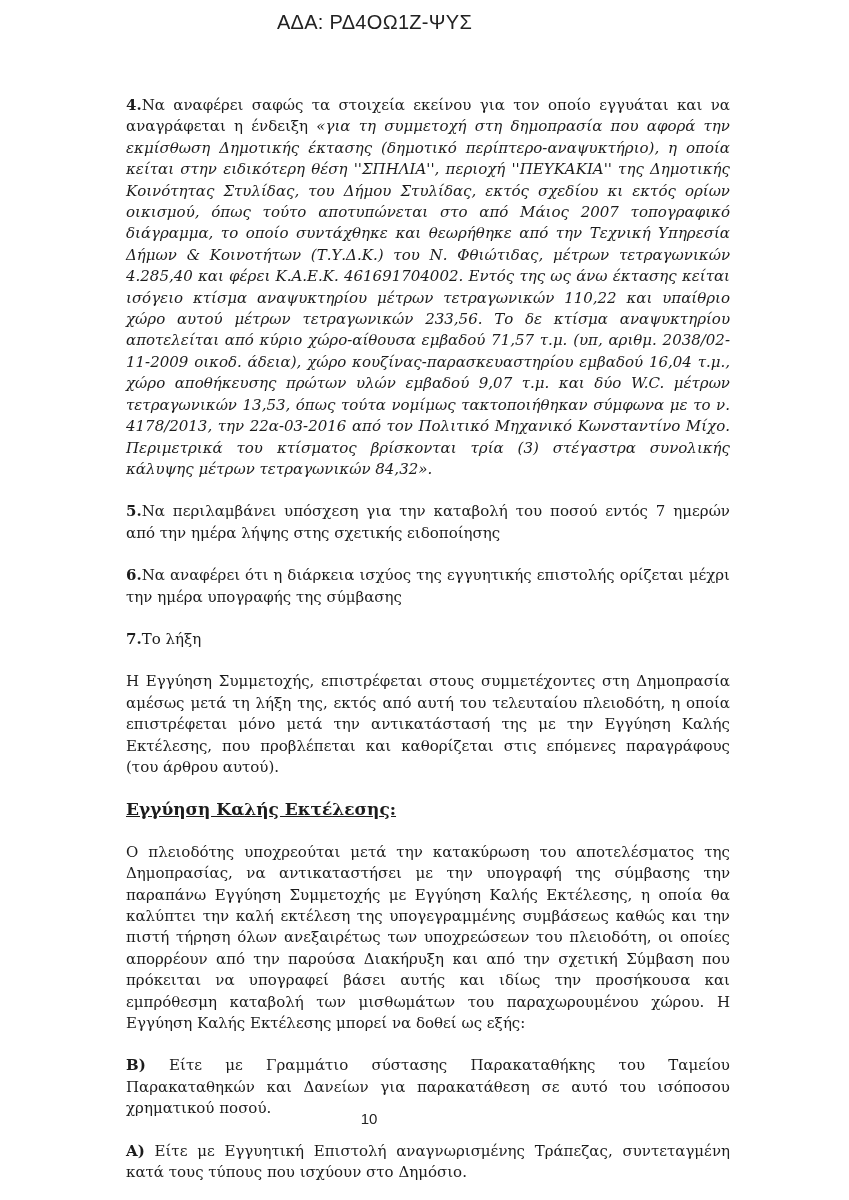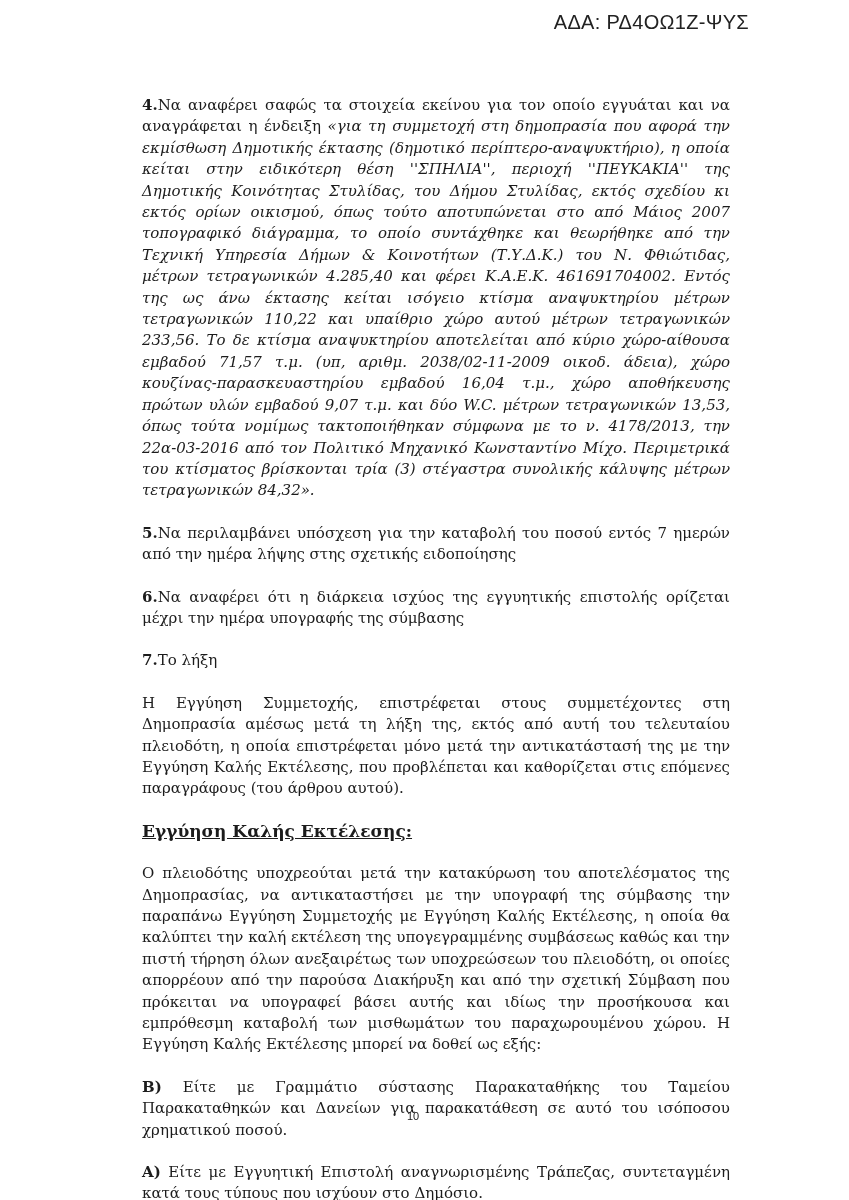--- a/index.html
+++ b/index.html
@@ -13,37 +13,37 @@
     position: relative;
     overflow: hidden;
     font-family: "DejaVu Serif", serif;
     color: #1c1c1c;
   }
   .ada-header {
     position: absolute;
     top: 11px;
     left: 0;
     width: 749px;
-    text-align: right;
+    text-align: center;
     font-family: "Liberation Sans", sans-serif;
     font-size: 20px;
     letter-spacing: 0.3px;
     color: #222222;
   }
   .doc-body {
     position: absolute;
     top: 95px;
     left: 126px;
     width: 604px;
     font-size: 15px;
     line-height: 21.4px;
     text-align: justify;
   }
   .doc-body p {
-    margin: 0 0 21px 16px;
+    margin: 0 0 21px 0;
   }
   .num {
     font-weight: bold;
   }
   .quote-italic {
     font-style: italic;
   }
   .section-heading {
     font-size: 17px;
     font-weight: bold;
@@ -51,23 +51,22 @@
     margin: 0 0 21px 0;
     text-align: left;
   }
   .page-footer {
     position: absolute;
     top: 1110px;
     left: 0;
     width: 738px;
     text-align: center;
     font-family: "Liberation Sans", sans-serif;
-    font-size: 11px;
+    font-size: 15px;
     color: #222222;
-    margin-left: 44px;
   }
 </style>
 </head>
 <body>
 
 <div class="ada-header">ΑΔΑ: ΡΔ4ΟΩ1Ζ-ΨΥΣ</div>
 
 <div class="doc-body">
 
   <p><span class="num">4.</span><span>Να αναφέρει σαφώς τα στοιχεία εκείνου για τον οποίο εγγυάται και να αναγράφεται η ένδειξη </span><span class="quote-italic">«για τη συμμετοχή στη δημοπρασία που αφορά την εκμίσθωση Δημοτικής έκτασης (δημοτικό περίπτερο-αναψυκτήριο), η οποία κείται στην ειδικότερη θέση ''ΣΠΗΛΙΑ'', περιοχή ''ΠΕΥΚΑΚΙΑ'' της Δημοτικής Κοινότητας Στυλίδας, του Δήμου Στυλίδας, εκτός σχεδίου κι εκτός ορίων οικισμού, όπως τούτο αποτυπώνεται στο από Μάιος 2007 τοπογραφικό διάγραμμα, το οποίο συντάχθηκε και θεωρήθηκε από την Τεχνική Υπηρεσία Δήμων &amp; Κοινοτήτων (Τ.Υ.Δ.Κ.) του Ν. Φθιώτιδας, μέτρων τετραγωνικών 4.285,40 και φέρει Κ.Α.Ε.Κ. 461691704002. Εντός της ως άνω έκτασης κείται ισόγειο κτίσμα αναψυκτηρίου μέτρων τετραγωνικών 110,22 και υπαίθριο χώρο αυτού μέτρων τετραγωνικών 233,56. Το δε κτίσμα αναψυκτηρίου αποτελείται από κύριο χώρο-αίθουσα εμβαδού 71,57 τ.μ. (υπ, αριθμ. 2038/02-11-2009 οικοδ. άδεια), χώρο κουζίνας-παρασκευαστηρίου εμβαδού 16,04 τ.μ., χώρο αποθήκευσης πρώτων υλών εμβαδού 9,07 τ.μ. και δύο W.C. μέτρων τετραγωνικών 13,53, όπως τούτα νομίμως τακτοποιήθηκαν σύμφωνα με το ν. 4178/2013, την 22α-03-2016 από τον Πολιτικό Μηχανικό Κωνσταντίνο Μίχο. Περιμετρικά του κτίσματος βρίσκονται τρία (3) στέγαστρα συνολικής κάλυψης μέτρων τετραγωνικών 84,32».</span></p>

